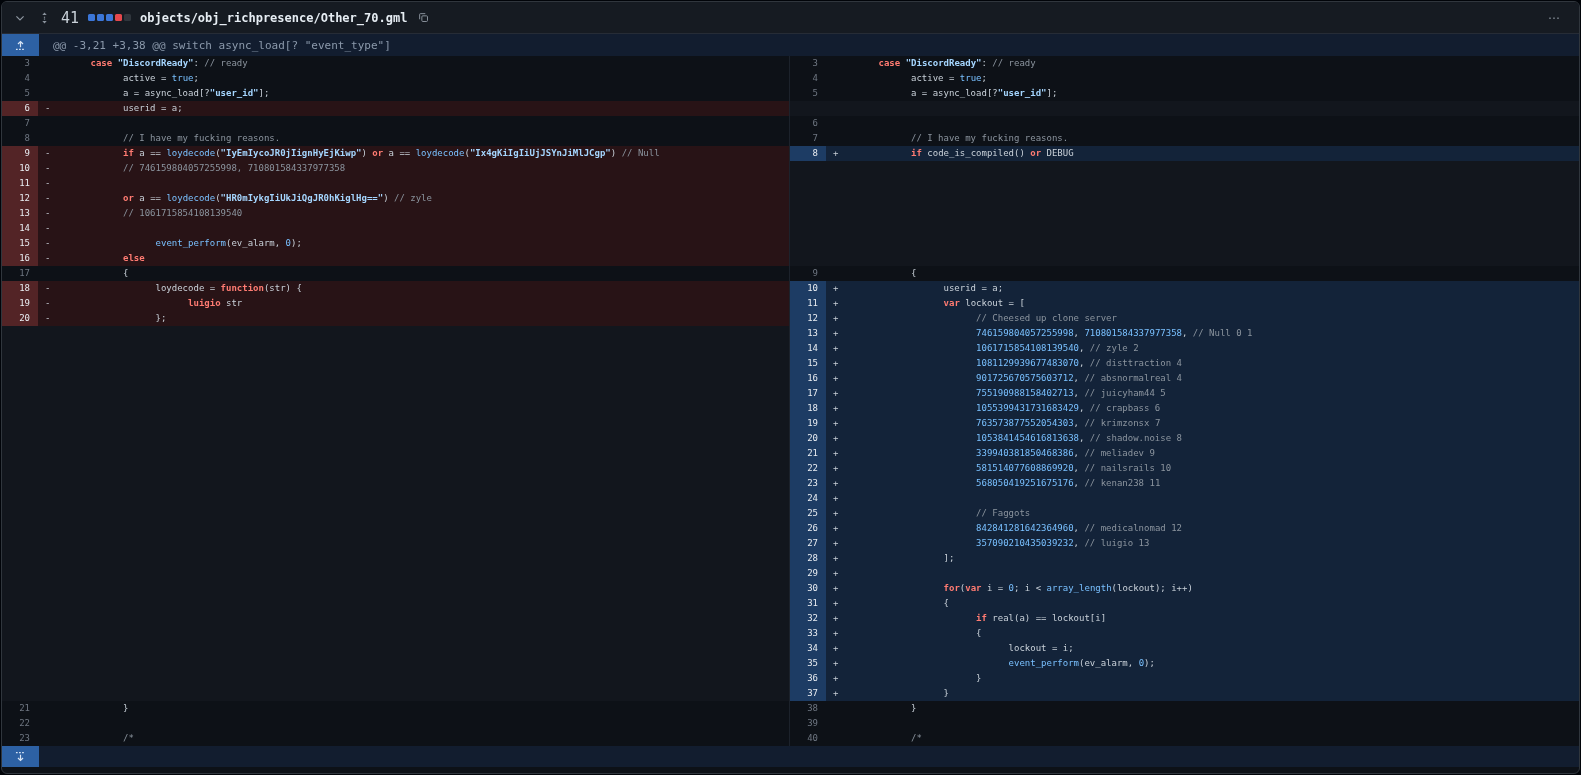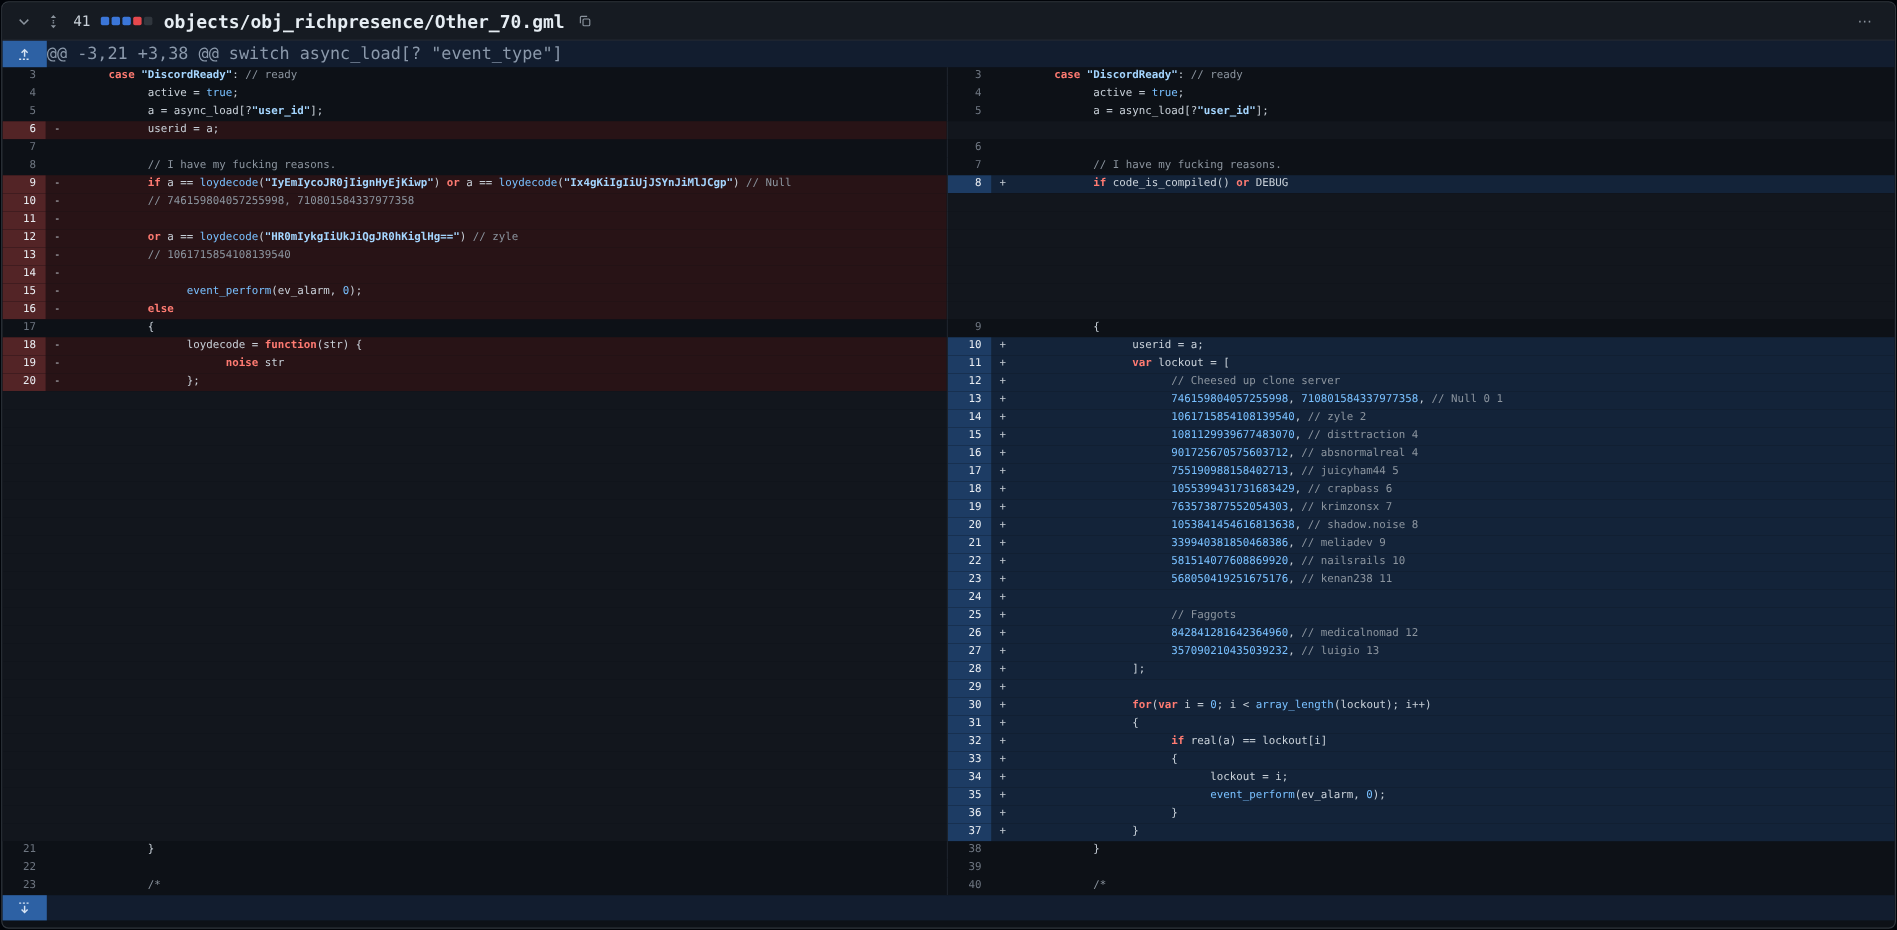--- a/index.html
+++ b/index.html
@@ -25,44 +25,44 @@
     border-bottom: 1px solid #262c36;
     display: flex; align-items: center;
     padding: 0 16px 0 10px;
     gap: 9px;
   }
   .icon-btn {
     background: none; border: none; padding: 2px;
     display: flex; align-items: center; justify-content: center;
     color: #8b949e; cursor: pointer;
   }
-  .changes-count { font-size: 12px; color: #c9d1d9; }
+  .changes-count { font-size: 15px; color: #c9d1d9; }
   .diffstat { display: flex; gap: 2px; align-items: center; }
   .ds-block { width: 7px; height: 7px; border-radius: 1.5px; display: inline-block; }
   .ds-add { background: #3b76d8; }
   .ds-del { background: #e5484d; }
   .ds-neutral { background: #30363d; }
-  .file-path { font-size: 15px; font-weight: 700; color: #e6edf3; cursor: pointer; }
+  .file-path { font-size: 12px; font-weight: 700; color: #e6edf3; cursor: pointer; }
   .spacer { flex: 1; }
   .kebab { font-size: 12px; letter-spacing: 1px; color: #8b949e; }
   
   .hunk-row {
     height: 22px;
     background: #121d2f;
     display: flex; align-items: stretch;
   }
   .expand-btn {
     width: 37px; border: none; padding: 0;
     background: #2d61a4; color: #d7e4f4;
     display: flex; align-items: center; justify-content: center;
     cursor: pointer;
   }
   .hunk-text {
-    font-size: 14px; color: #8b99ab;
-    align-self: center; white-space: pre;
+    font-size: 11px; color: #8b99ab;
+    align-self: center; margin-left: 14px; white-space: pre;
   }
   
   .diff-row { display: grid; grid-template-columns: 787px 1fr; height: 15px; }
   .half { display: flex; height: 15px; overflow: hidden; }
   .half.right { border-left: 1px solid #1c222b; }
   .gutter {
     flex: 0 0 36px; width: 36px;
     font-size: 9px; line-height: 15px;
     text-align: right; padding-right: 8px;
     color: #6e7681; cursor: pointer;
@@ -339,21 +339,21 @@
         <div class="half right t-add">
           <div class="gutter">10</div>
           <div class="marker">+</div>
           <pre class="code"><span class="seg-p">                  userid = a;</span></pre>
         </div>
       </div>
       <div class="diff-row">
         <div class="half left t-del">
           <div class="gutter">19</div>
           <div class="marker">-</div>
-          <pre class="code"><span class="seg-p">                        </span><span class="seg-k">noise</span><span class="seg-p"> str</span></pre>
+          <pre class="code"><span class="seg-p">                        </span><span class="seg-k">luigio</span><span class="seg-p"> str</span></pre>
         </div>
         <div class="half right t-add">
           <div class="gutter">11</div>
           <div class="marker">+</div>
           <pre class="code"><span class="seg-p">                  </span><span class="seg-k">var</span><span class="seg-p"> lockout = [</span></pre>
         </div>
       </div>
       <div class="diff-row">
         <div class="half left t-del">
           <div class="gutter">20</div>

